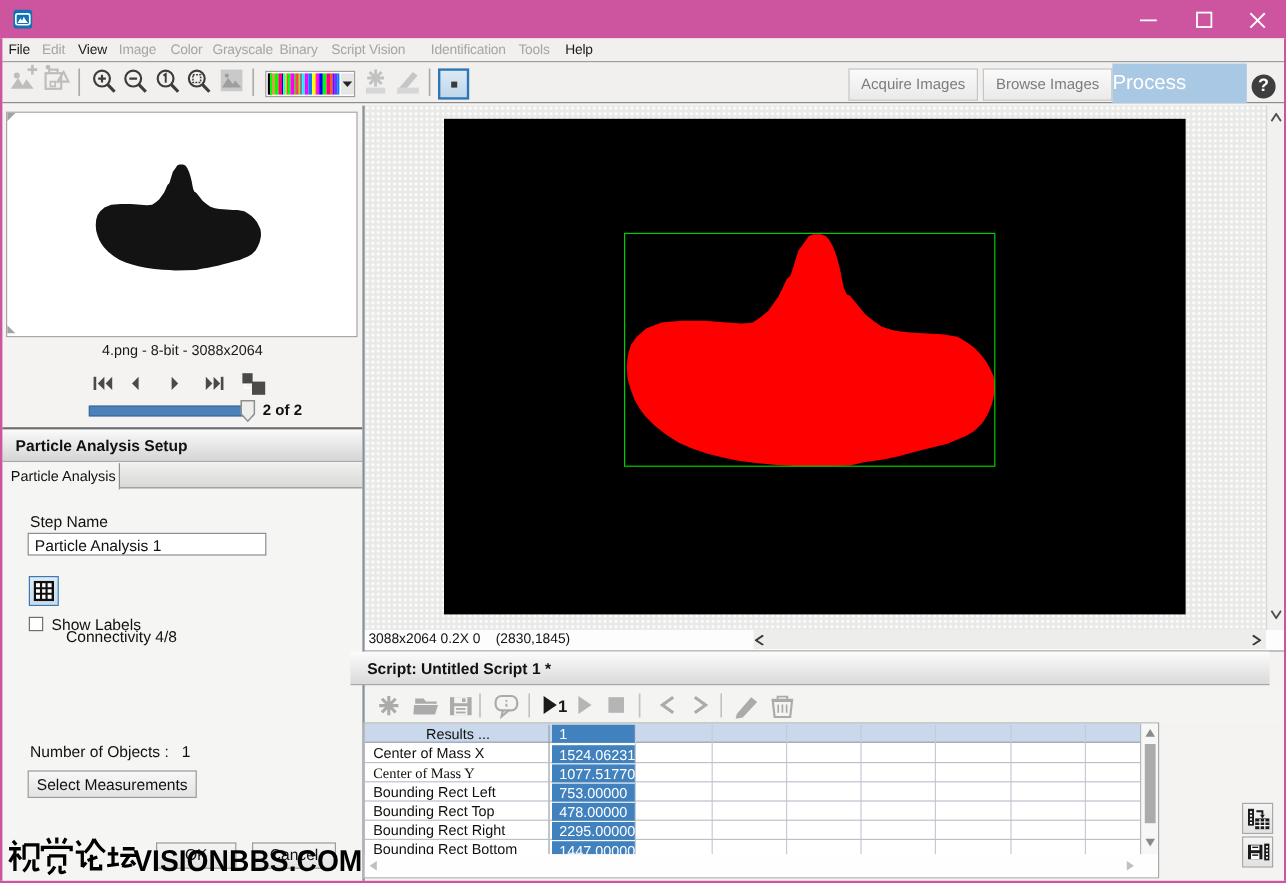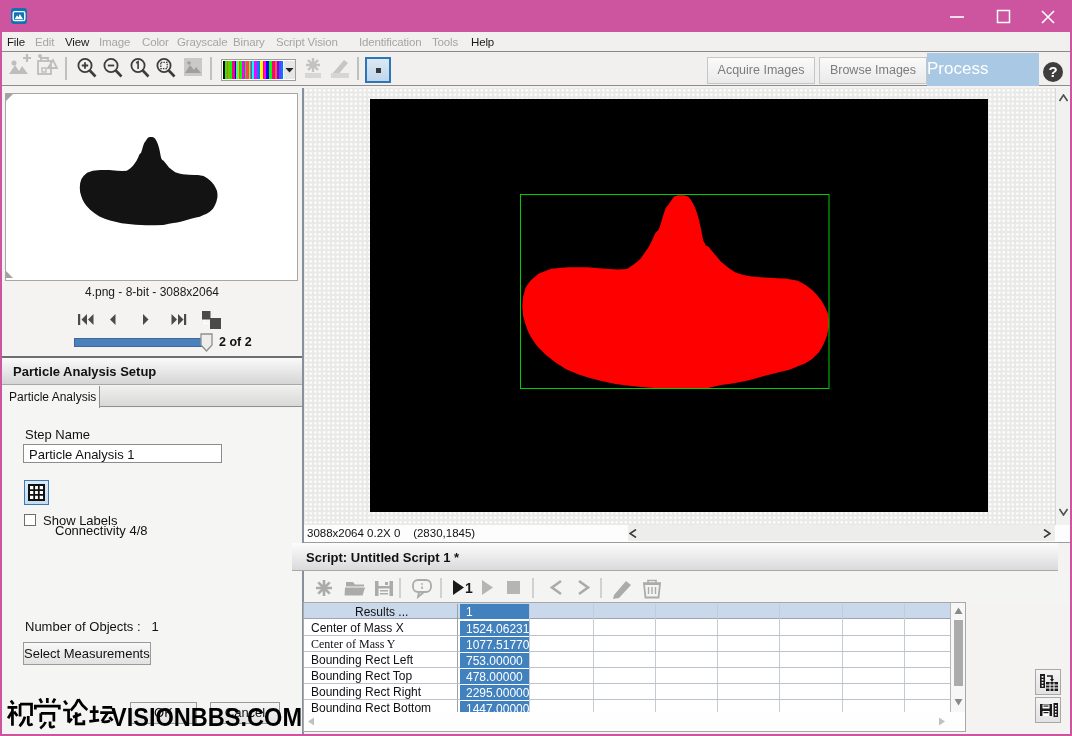--- a/index.html
+++ b/index.html
@@ -242,21 +242,21 @@
       <div class="abs" style="left:22px;top:72px;width:25px;height:25px;border:1px solid #3C78B4;background:linear-gradient(#DDEAF6,#C6DCEF);">
         <svg class="abs" style="left:3px;top:3px;" width="17" height="17" viewBox="0 0 17 17">
           <rect x="1" y="1" width="15" height="15" fill="#FFFFFF" stroke="#111" stroke-width="2"></rect>
           <path d="M6.2 1 V16 M10.8 1 V16 M1 6.2 H16 M1 10.8 H16" stroke="#111" stroke-width="1.8"></path>
         </svg>
       </div>
       <div class="abs" style="left:53px;top:79px;font-size:13px;color:#111;margin-top:36px;">Connectivity 4/8</div>
       <div class="abs" style="left:22px;top:106px;width:12px;height:12px;background:#fff;border:1px solid #6E6E6E;"></div>
       <div class="abs" style="left:41px;top:105px;font-size:13px;color:#111;">Show Labels</div>
       <div class="abs" style="left:23px;top:211px;font-size:13px;color:#111;">Number of Objects :&nbsp;&nbsp;&nbsp;1</div>
-      <div class="abs" style="left:21px;top:234px;width:128px;height:23px;background:linear-gradient(#F8F8F8,#E2E2E2);border:1px solid #9A9A9A;text-align:left;line-height:21px;font-size:13px;color:#111;">Select Measurements</div>
+      <div class="abs" style="left:21px;top:234px;width:141px;height:23px;background:linear-gradient(#F8F8F8,#E2E2E2);border:1px solid #9A9A9A;text-align:center;line-height:21px;font-size:13px;color:#111;">Select Measurements</div>
       <div class="abs" style="left:128px;top:294px;width:67px;height:22px;background:linear-gradient(#F5F5F5,#E3E3E3);border:1px solid #9A9A9A;text-align:center;line-height:20px;font-size:13px;color:#111;">OK</div>
       <div class="abs" style="left:208px;top:294px;width:70px;height:22px;background:linear-gradient(#F5F5F5,#E3E3E3);border:1px solid #9A9A9A;text-align:center;line-height:20px;font-size:13px;color:#111;">Cancel</div>
     </div>
   </div>
   <svg class="abs" style="left:0px;top:690px;z-index:30;" width="305" height="46" viewBox="0 0 305 46">
     <g stroke="#000000" stroke-width="2.5" fill="none" stroke-linecap="butt" transform="translate(1,10.2) scale(1.09)">
 
       <g transform="translate(5.5,0)">
         <path d="M3.5 0.5 L6 3.5 M0.5 6.5 H9.5 M5 6.5 V23.5 M5 10 L1 16.5 M6.5 10.5 L9.5 14.5"></path>
         <path d="M12 3.5 H22.5 V14.5 M12 3.5 V15"></path>

